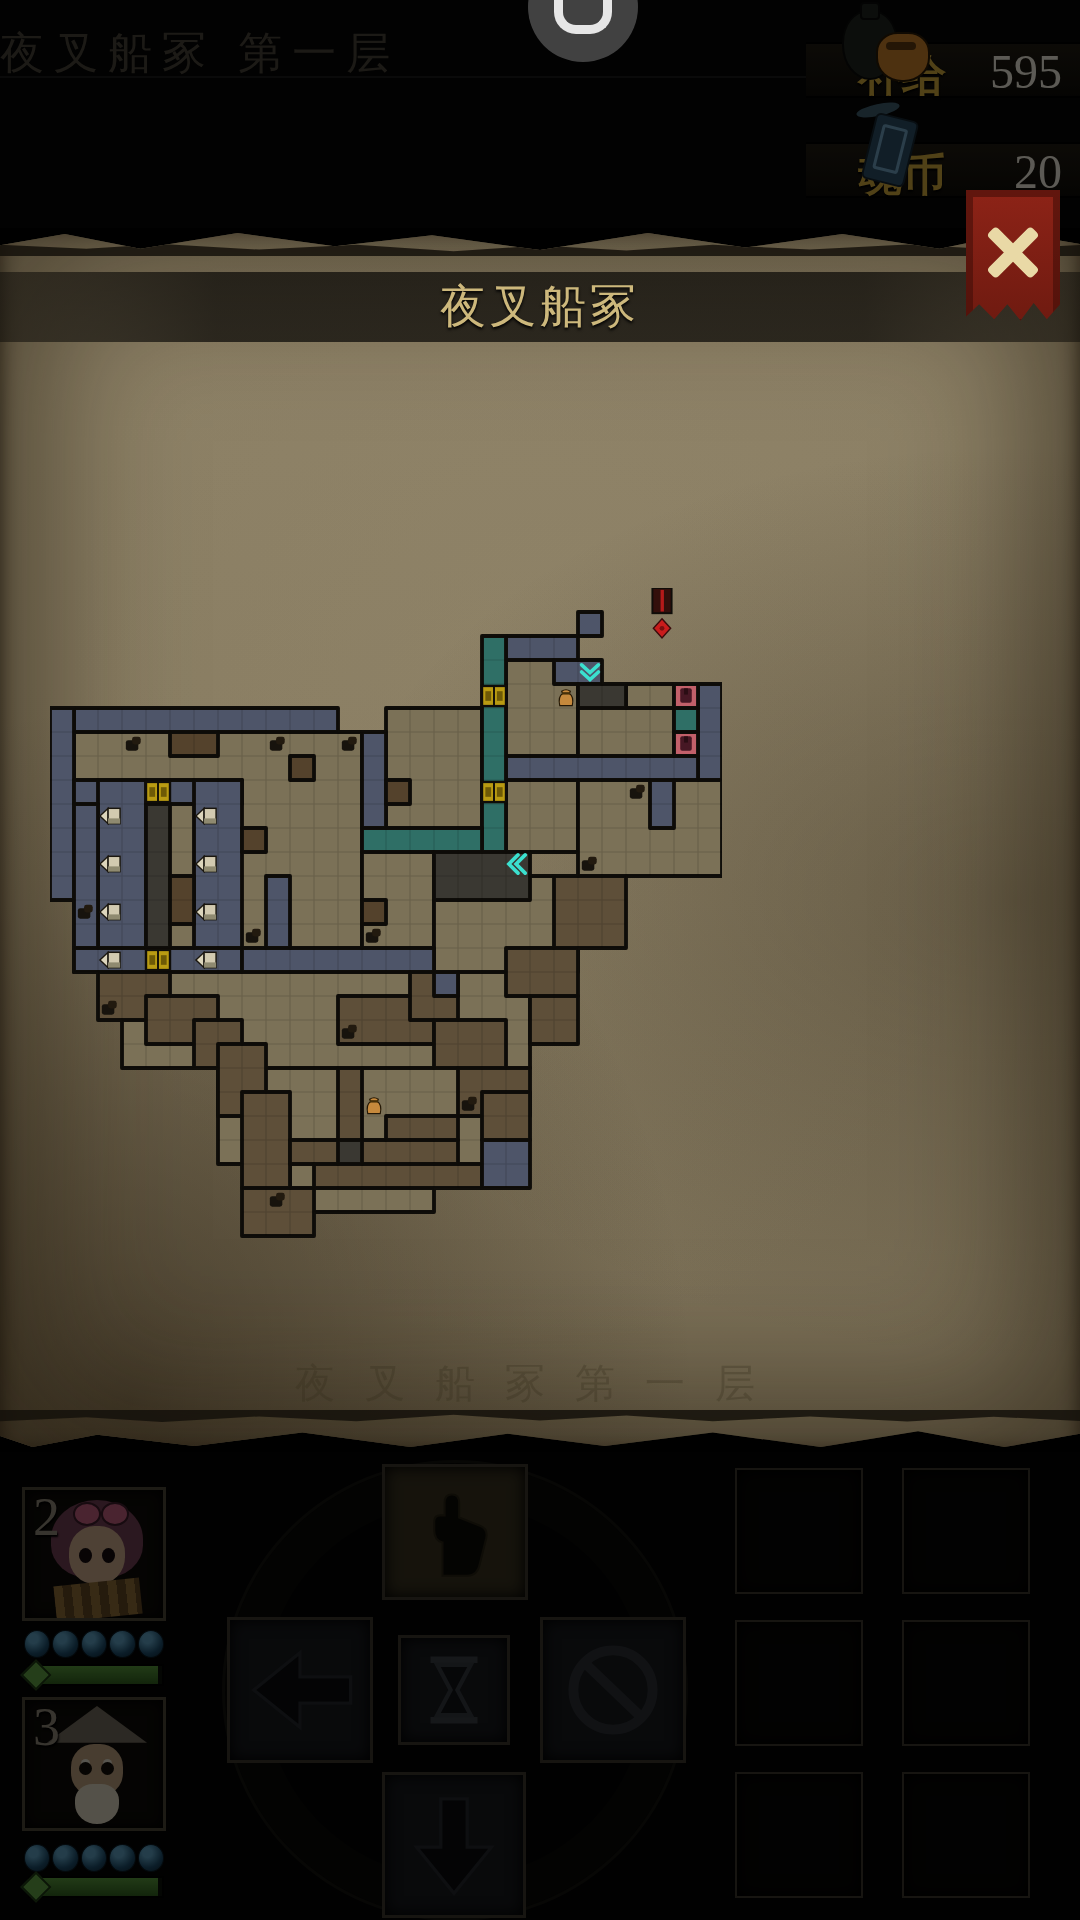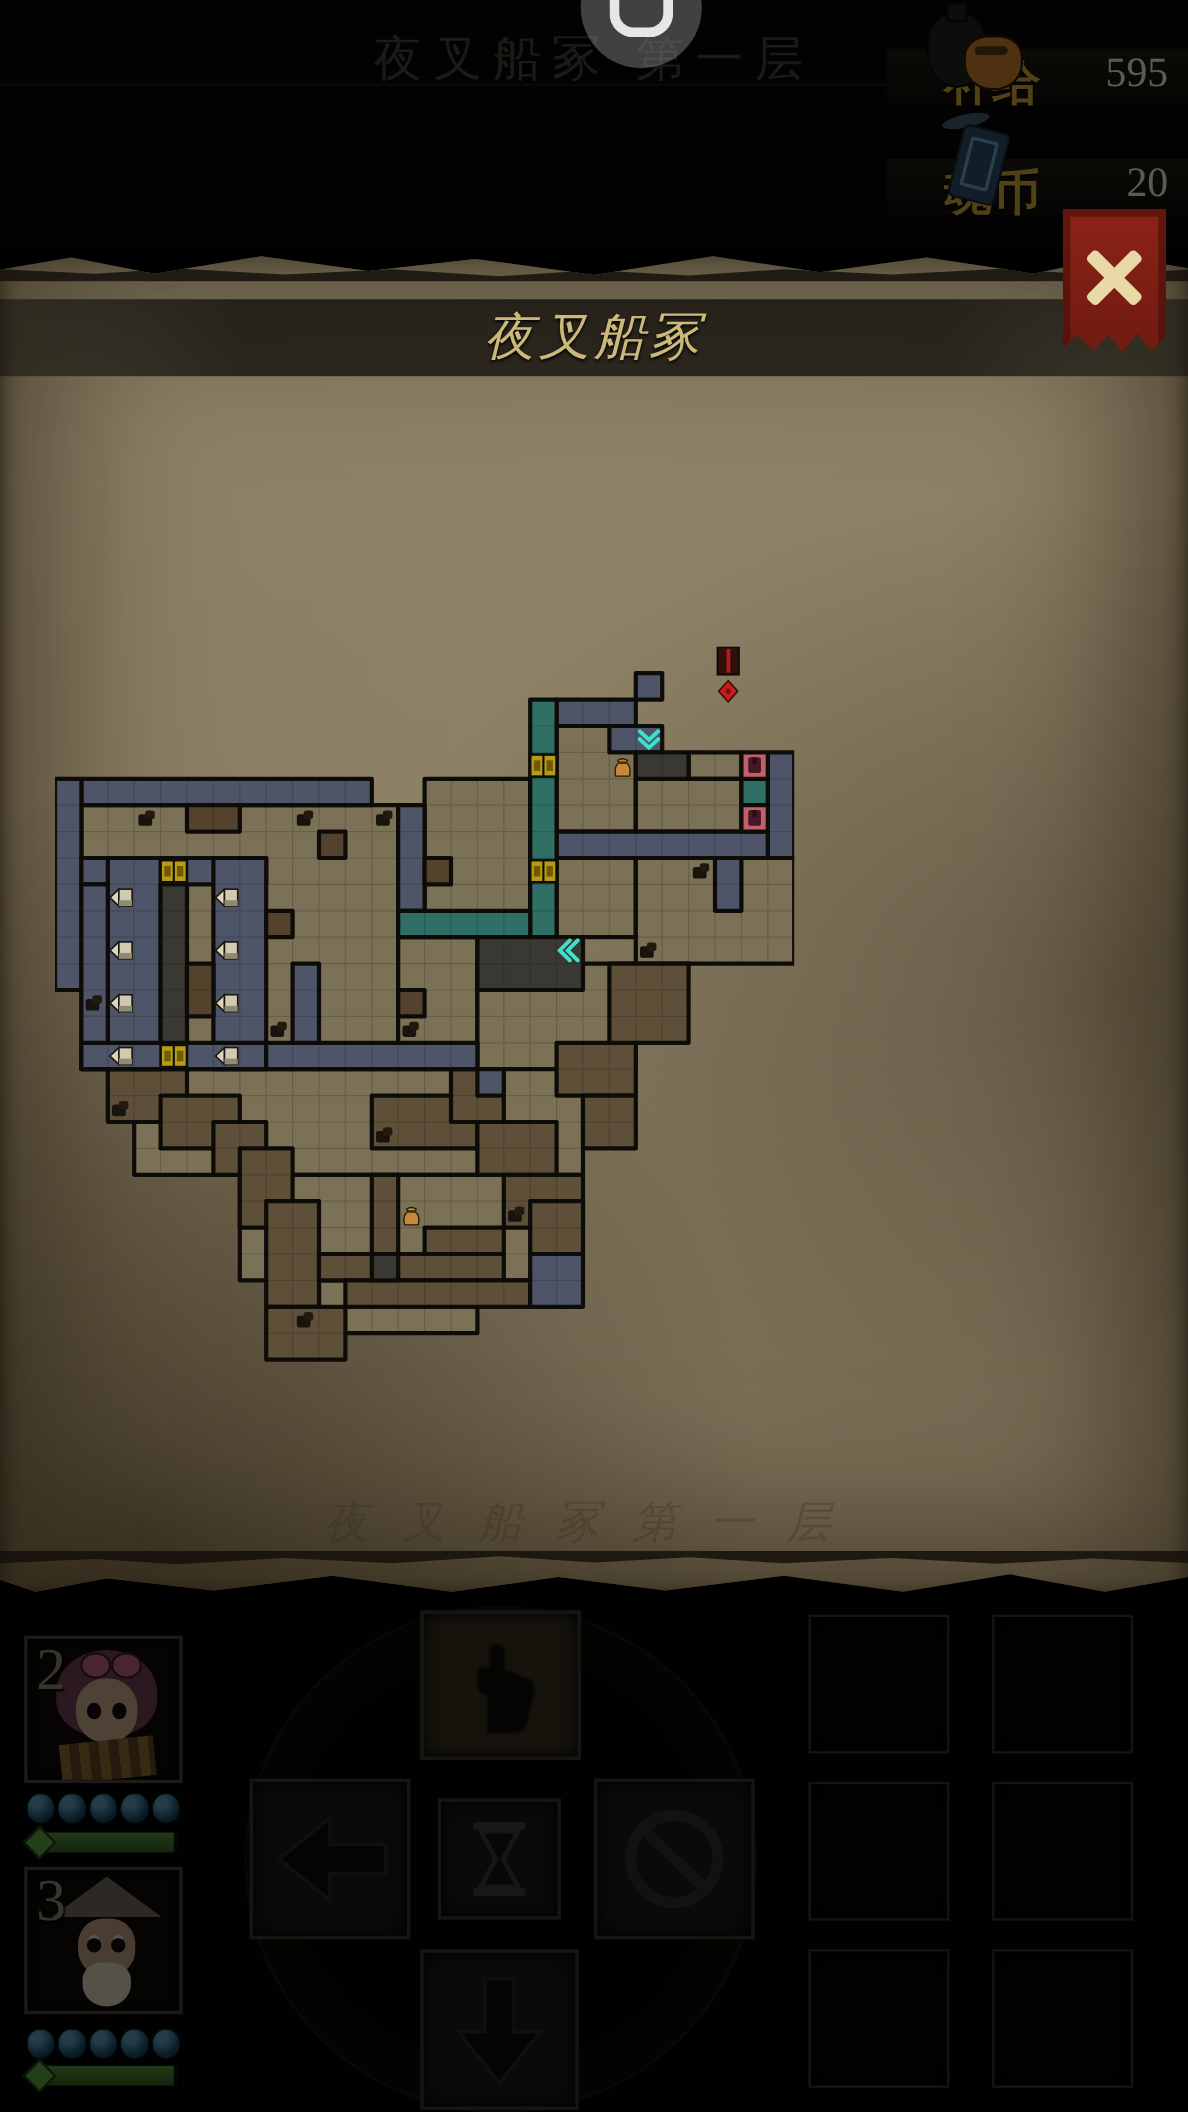--- a/index.html
+++ b/index.html
@@ -1,32 +1,32 @@
 <!DOCTYPE html>
 <html><head>
 <meta charset="utf-8">
 <style>
   html,body{margin:0;padding:0;background:#000;}
   #screen{position:relative;width:1080px;height:1920px;background:#020202;overflow:hidden;
           font-family:"Liberation Sans","DejaVu Sans",sans-serif;}
   
   #top-bar{position:absolute;left:0;top:0;width:1080px;height:228px;background:#050505;z-index:1;}
-  .bg-title{position:absolute;left:0;top:24px;width:1080px;text-align:center;font-size:44px;
+  .bg-title{position:absolute;left:0;top:24px;width:1080px;text-align:left;font-size:44px;
             letter-spacing:10px;color:rgba(205,195,165,0.13);z-index:3;}
   .top-sep{position:absolute;left:0;top:76px;width:100%;height:2px;background:rgba(220,220,220,0.10);}
   #recorder{position:absolute;left:528px;top:-48px;width:110px;height:110px;border-radius:50%;
             background:rgba(125,125,125,0.52);z-index:5;display:flex;align-items:flex-end;justify-content:center;}
   #recorder .u-glyph{width:40px;height:42px;border:9px solid #e6e6e6;border-top:none;
             border-radius:0 0 22px 22px;margin-bottom:28px;}
   .plaque{position:absolute;left:806px;width:274px;height:52px;z-index:1;
           background:linear-gradient(180deg,#201b12,#0e0c08);
           border-top:2px solid #000;border-bottom:2px solid #000;}
   .plaque .label{position:absolute;left:52px;top:2px;font-size:44px;color:#c8a23a;
           text-shadow:0 2px 2px #000;font-weight:bold;}
-  .plaque .value{position:absolute;right:18px;top:0px;font-size:38px;color:#e6e2d4;
+  .plaque .value{position:absolute;right:18px;top:0px;font-size:48px;color:#e6e2d4;
           font-family:"Liberation Serif","DejaVu Serif",serif;}
   #plaque-supply{top:42px;}
   #plaque-soul{top:142px;}
   .icon-supply{position:absolute;left:836px;top:10px;width:100px;height:78px;z-index:2;}
   .icon-supply .gourd{position:absolute;left:6px;top:0;width:52px;height:66px;background:#20241e;
         border-radius:46% 46% 50% 50%;border:2px solid #0a0c0a;}
   .icon-supply .gourd:before{content:"";position:absolute;left:16px;top:-10px;width:16px;height:14px;
         background:#20241e;border:2px solid #0a0c0a;border-radius:4px;}
   .icon-supply .pouch{position:absolute;left:40px;top:22px;width:50px;height:46px;background:#c07a28;
         border-radius:40% 40% 48% 48%;border:2px solid #2a1a06;}
@@ -44,21 +44,21 @@
   
   #parchment{position:absolute;left:0;top:228px;width:1080px;height:1224px;z-index:3;
      background:
        radial-gradient(ellipse at 12% 96%, rgba(35,26,14,0.55), transparent 42%),
        radial-gradient(ellipse at 94% 55%, rgba(48,40,26,0.38), transparent 48%),
        radial-gradient(ellipse at 50% 38%, rgba(150,138,110,0.28), transparent 62%),
        linear-gradient(180deg,#8e8267 0%,#887c61 55%,#756a52 100%);
      box-shadow: inset 0 0 140px 45px rgba(28,20,10,0.55), inset 0 0 20px rgba(18,12,6,0.8);
      clip-path:polygon(0 1.4%,6% 0.5%,13% 1.7%,22% 0.4%,31% 1.5%,40% 0.6%,50% 1.8%,60% 0.4%,
        69% 1.6%,78% 0.5%,87% 1.7%,94% 0.4%,100% 1.3%,100% 98.5%,93% 99.6%,85% 98.3%,76% 99.6%,
-       66% 98.4%,56% 99.5%,47% 98.5%,38% 99.6%,28% 98.4%,18% 99.5%,9% 98.6%,3% 99.6%,0 98.7%);font-style:italic;}
+       66% 98.4%,56% 99.5%,47% 98.5%,38% 99.6%,28% 98.4%,18% 99.5%,9% 98.6%,3% 99.6%,0 98.7%);}
   .tear{position:absolute;left:0;width:100%;height:16px;background:#14100a;opacity:.85;
      clip-path:polygon(0 30%,8% 55%,15% 25%,24% 60%,33% 30%,42% 70%,50% 35%,58% 65%,66% 30%,
        75% 60%,84% 28%,92% 58%,100% 32%,100% 100%,0 100%);}
   .tear.top{top:12px;}
   .tear.bottom{top:1182px;transform:scaleY(-1);}
   #title-band{position:absolute;left:0;top:44px;width:1080px;height:70px;
      background:linear-gradient(90deg,rgba(16,14,10,0.55),rgba(18,16,12,0.78) 20%,rgba(18,16,12,0.78) 80%,rgba(16,14,10,0.55));
      display:flex;align-items:center;justify-content:center;gap:18px;}
   #title-band .zone{font-size:46px;color:#cdb87c;letter-spacing:4px;text-shadow:0 2px 3px #000;}
   #title-band .floor{font-size:46px;color:#e5e0d3;letter-spacing:4px;text-shadow:0 2px 3px #000;}

